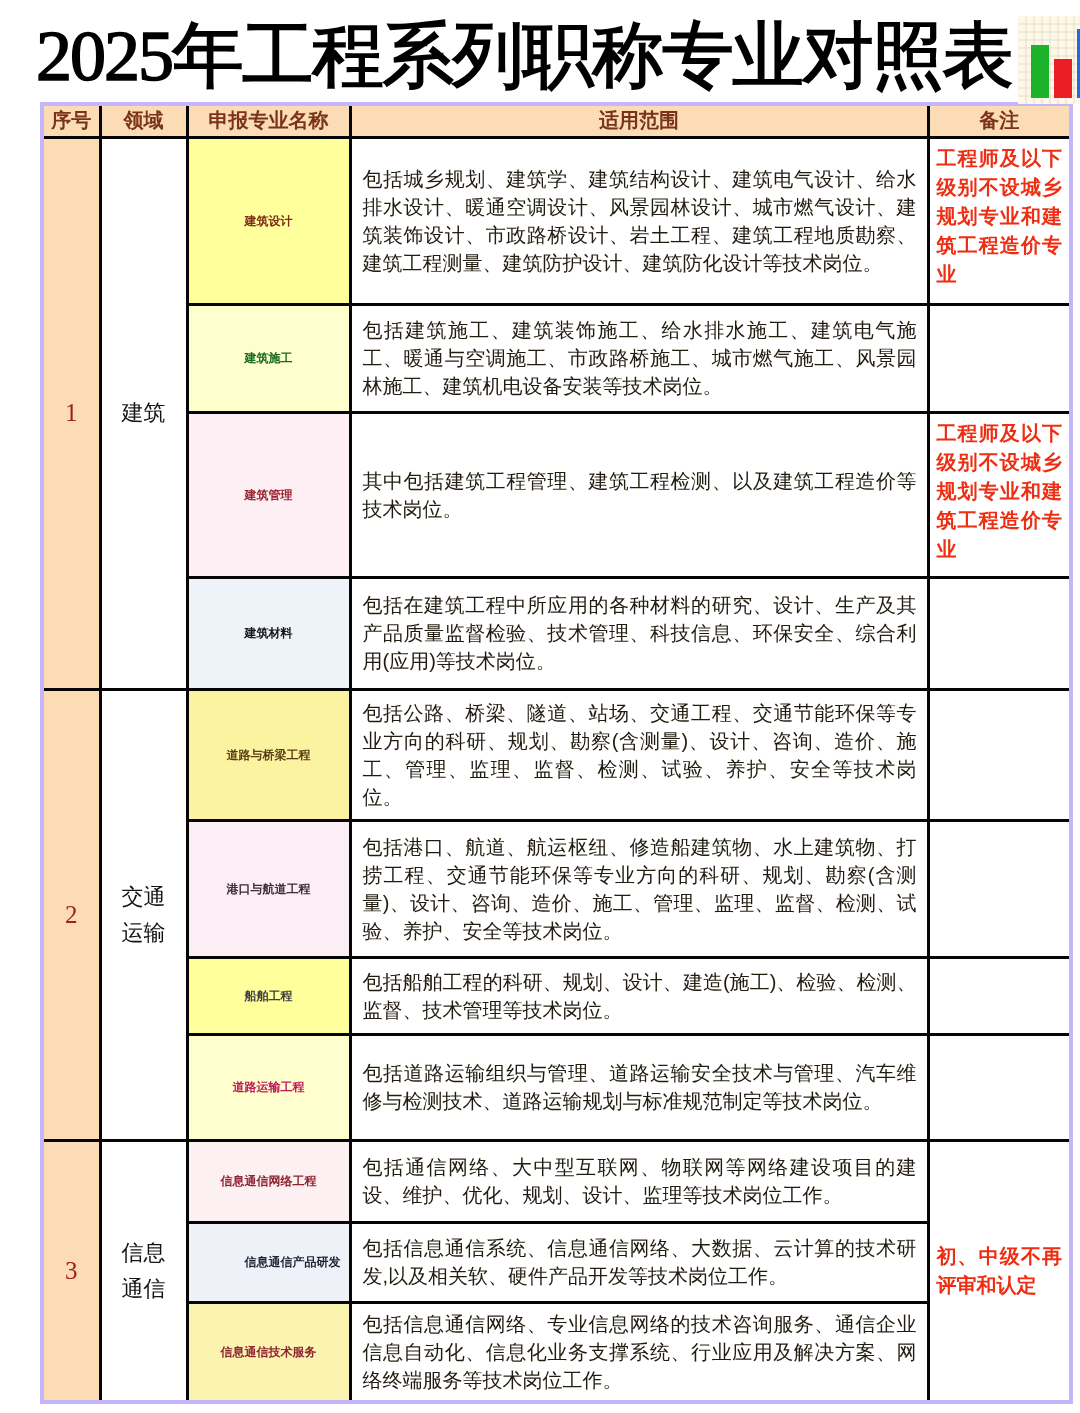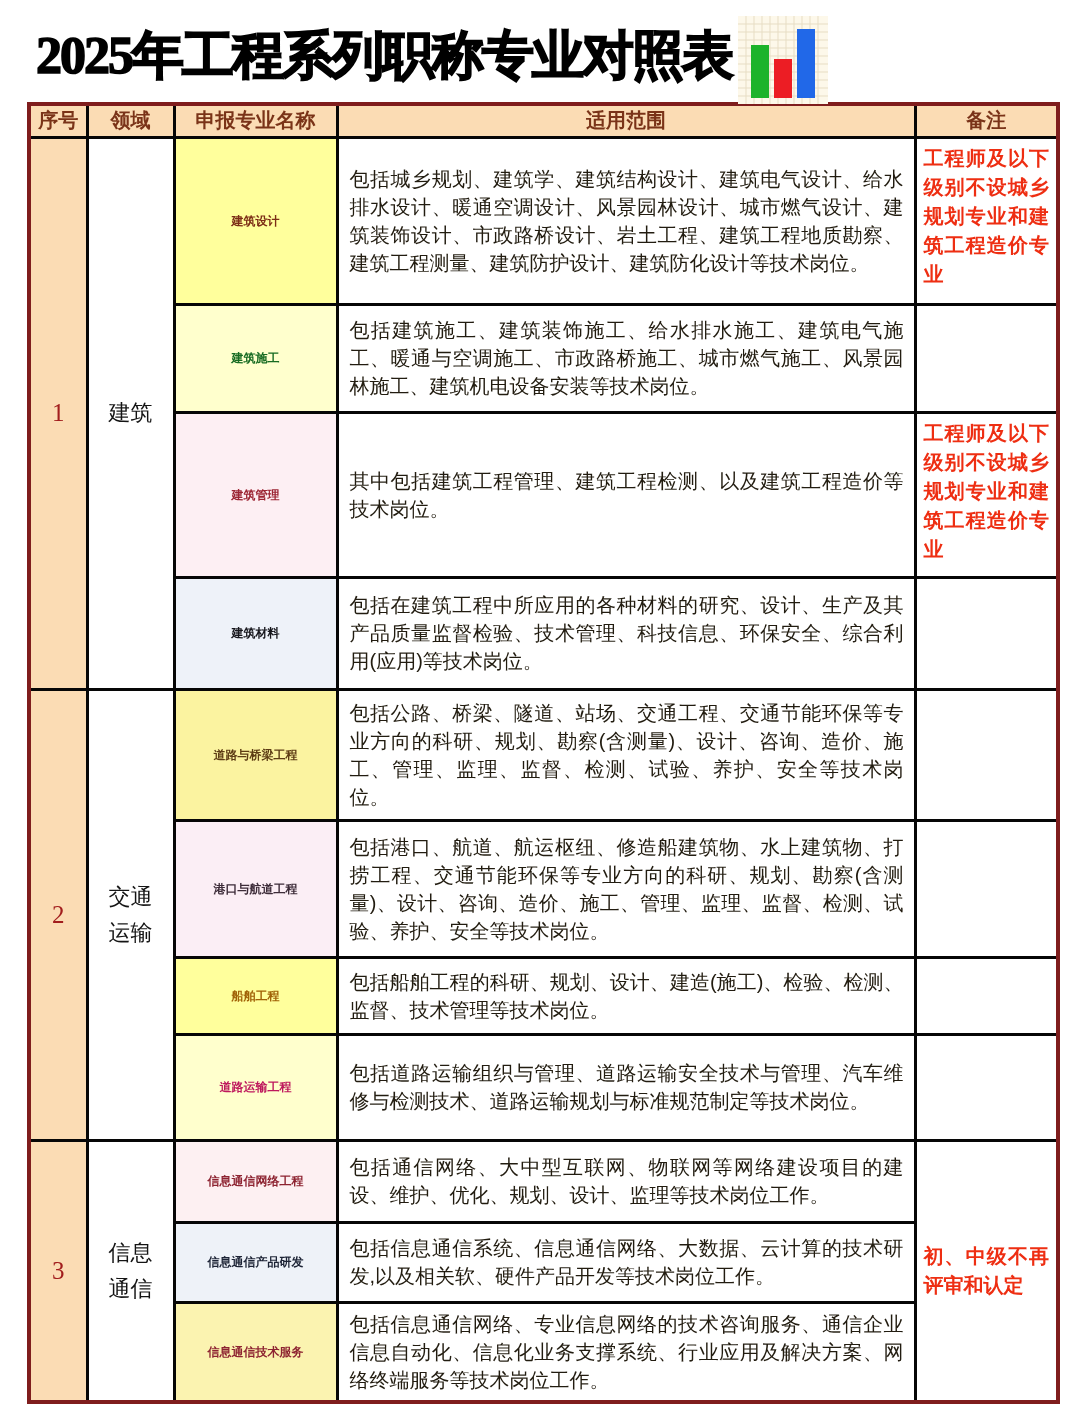--- a/index.html
+++ b/index.html
@@ -1,28 +1,28 @@
 <!DOCTYPE html>
 <html lang="zh"><head>
 <meta charset="utf-8">
 <style>
   html,body{margin:0;padding:0;background:#ffffff;width:1080px;height:1413px;overflow:hidden;
     font-family:"Liberation Sans","DejaVu Sans",sans-serif;}
   .page{position:relative;width:1080px;height:1413px;background:#fff;}
 
   
   .title-row{display:flex;align-items:flex-start;padding:10px 0 0 36px;height:102px;box-sizing:border-box;}
-  .page-title{font-family:"Liberation Serif","DejaVu Serif",serif;font-weight:700;
-    font-size:52px;line-height:92px;color:#000;letter-spacing:-2px;white-space:nowrap;
+  .page-title{font-family:"Liberation Serif","DejaVu Serif",serif;font-weight:400;
+    font-size:72px;line-height:92px;color:#000;letter-spacing:-2px;white-space:nowrap;
     -webkit-text-stroke:1.6px #000;}
   .chart-icon{margin-left:6px;margin-top:6px;flex:0 0 auto;}
 
   
-  table.cmp{border-collapse:collapse;table-layout:fixed;width:1029px;margin-left:27px;
-    border:4px solid #7f1d1d;}
+  table.cmp{border-collapse:collapse;table-layout:fixed;width:1029px;margin-left:40px;
+    border:4px solid #c4b5fd;}
   table.cmp col.c-no{width:58px;} table.cmp col.c-field{width:87px;}
   table.cmp col.c-name{width:163px;} table.cmp col.c-scope{width:578px;}
   table.cmp col.c-remark{width:143px;}
   table.cmp td,table.cmp th{border:3px solid #060606;box-sizing:border-box;overflow:hidden;}
 
   th.hdr{background:#fbdcb4;color:#7a3318;font-size:20px;font-weight:bold;
     text-align:center;height:33px;padding:1px 2px;}
 
   td.no-cell{background:#fbdcb4;color:#a21d1d;font-size:25px;text-align:center;
     font-family:"Liberation Serif","DejaVu Serif",serif;}
@@ -104,39 +104,39 @@
       <td class="name-cell" style="background:#fbf3a0;color:#5d3c14;">道路与桥梁工程</td>
       <td class="scope-cell">包括公路、桥梁、隧道、站场、交通工程、交通节能环保等专业方向的科研、规划、勘察(含测量)、设计、咨询、造价、施工、管理、监理、监督、检测、试验、养护、安全等技术岗位。</td>
       <td class="remark-cell"></td>
     </tr>
     <tr style="height:137px;">
       <td class="name-cell" style="background:#fbeef5;color:#3c2b38;">港口与航道工程</td>
       <td class="scope-cell">包括港口、航道、航运枢纽、修造船建筑物、水上建筑物、打捞工程、交通节能环保等专业方向的科研、规划、勘察(含测量)、设计、咨询、造价、施工、管理、监理、监督、检测、试验、养护、安全等技术岗位。</td>
       <td class="remark-cell"></td>
     </tr>
     <tr style="height:77px;">
-      <td class="name-cell" style="background:#ffff9c;color:#a16207;">船舶工程</td>
+      <td class="name-cell" style="background:#ffff9c;color:#404040;">船舶工程</td>
       <td class="scope-cell">包括船舶工程的科研、规划、设计、建造(施工)、检验、检测、监督、技术管理等技术岗位。</td>
       <td class="remark-cell"></td>
     </tr>
     <tr style="height:106px;">
       <td class="name-cell" style="background:#ffffcd;color:#be185d;">道路运输工程</td>
       <td class="scope-cell">包括道路运输组织与管理、道路运输安全技术与管理、汽车维修与检测技术、道路运输规划与标准规范制定等技术岗位。</td>
       <td class="remark-cell"></td>
     </tr>
 
     <tr style="height:82px;">
       <td class="no-cell" rowspan="3">3</td>
       <td class="field-cell" rowspan="3">信息通信</td>
       <td class="name-cell" style="background:#fdf0f2;color:#8d2331;">信息通信网络工程</td>
       <td class="scope-cell">包括通信网络、大中型互联网、物联网等网络建设项目的建设、维护、优化、规划、设计、监理等技术岗位工作。</td>
       <td class="remark-cell remark-mid" rowspan="3">初、中级不再评审和认定</td>
     </tr>
     <tr style="height:80px;">
-      <td class="name-cell" style="background:#eef2f8;color:#1c2335;">信息通信产品研发</td>
+      <td class="name-cell" style="background:#eef2f8;color:#1c2335;text-align:right;">信息通信产品研发</td>
       <td class="scope-cell">包括信息通信系统、信息通信网络、大数据、云计算的技术研发,以及相关软、硬件产品开发等技术岗位工作。</td>
     </tr>
     <tr style="height:100px;">
       <td class="name-cell" style="background:#fbf3b0;color:#8d2331;">信息通信技术服务</td>
       <td class="scope-cell">包括信息通信网络、专业信息网络的技术咨询服务、通信企业信息自动化、信息化业务支撑系统、行业应用及解决方案、网络终端服务等技术岗位工作。</td>
     </tr>
   </tbody>
     </table>
 
 </div>

